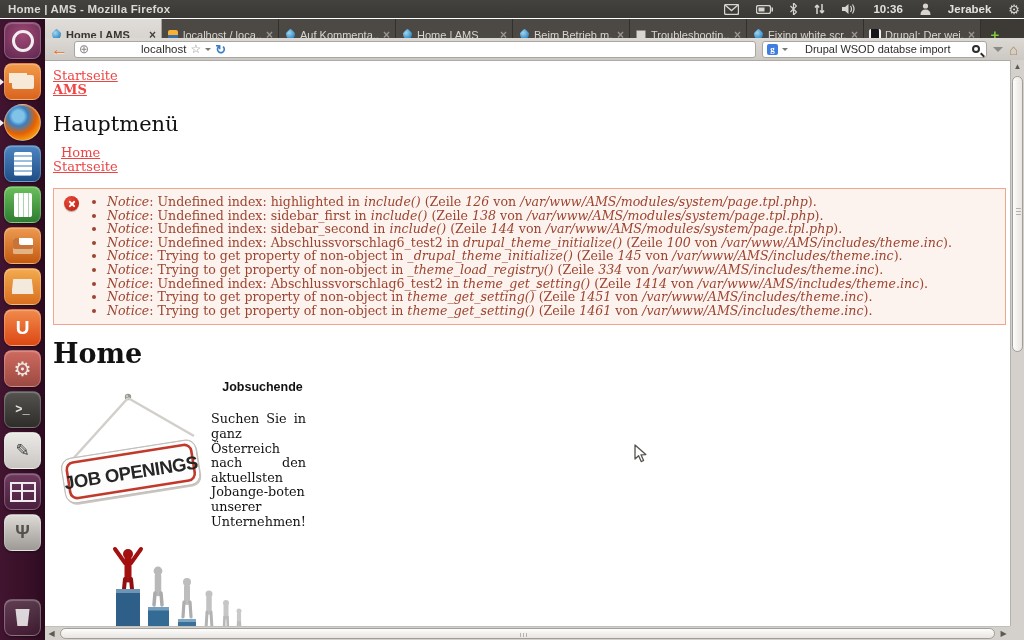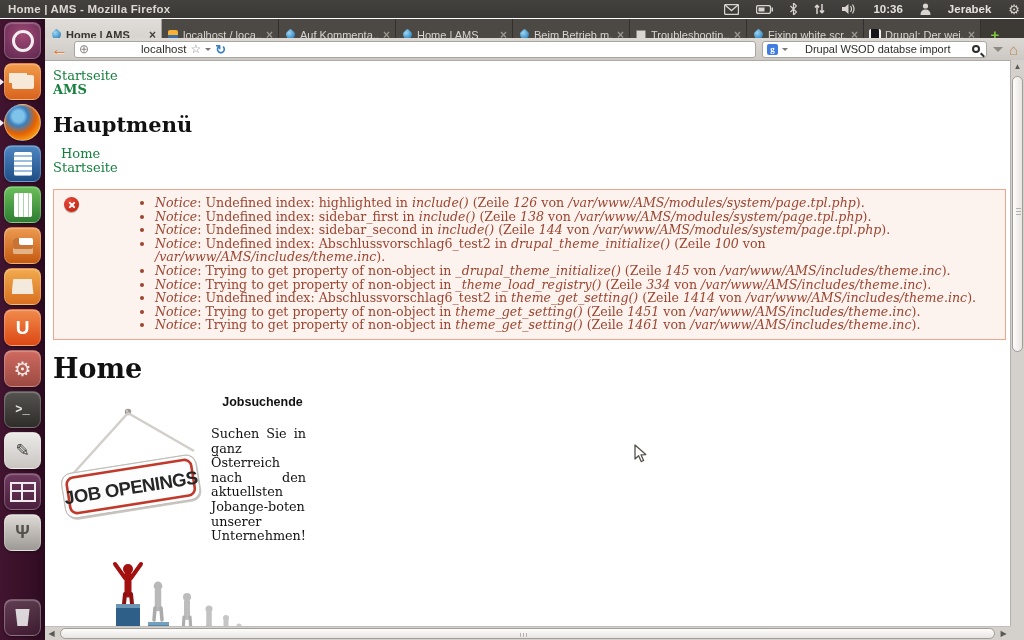--- a/index.html
+++ b/index.html
@@ -111,29 +111,29 @@
   .search-text { flex:1 1 auto; color:#2e2c29; white-space:nowrap; overflow:hidden;padding-left:13px; }
   .magnifier { width:8px; height:8px; border:2px solid #2e2c29; border-radius:50%; position:relative; margin-right:2px; }
   .magnifier::after { content:""; position:absolute; width:5px; height:2px; background:#2e2c29; left:6px; top:7px; transform:rotate(45deg); }
   .dl-arrow { width:0; height:0; border:5px solid transparent; border-top-color:#8d8a86; margin-top:5px; }
   .home-glyph { color:#b98a52; font-size:15px; font-weight:bold; line-height:1; }
   
   .content {
     position:absolute; left:0; top:43px; width:965px; height:578px; background:#fff; overflow:hidden;
     font-family:"DejaVu Serif","Liberation Serif",serif; font-size:13px; color:#111; padding:7px 0 0 8px;
   }
-  .plink { color:#15803d; cursor:pointer; }
+  .plink { color:#ef4444; text-decoration:underline; cursor:pointer; }
   .toplinks div { line-height:14px; }
   .b { font-weight:bold; }
-  h1.menu-heading { font-size:21px; margin:15px 0 10px 0; font-weight:bold; }
+  h1.menu-heading { font-size:21px; margin:15px 0 10px 0; font-weight:normal; }
   .menulinks { margin:0 0 2px 0; line-height:14px; }
   .menulinks .indent { padding-left:8px; }
   .error-box {
     margin:14px 4px 0 0; width:953px; background:#fdf3ee; border:1px solid #f0a58f;
-    padding:5px 8px 7px 10px; color:#9c4430; display:flex; min-height:130px;gap:48px;
+    padding:5px 8px 7px 10px; color:#9c4430; display:flex; min-height:130px;
   }
   .error-icon { width:15px; height:15px; border-radius:50%; flex:0 0 auto; margin:2px 4px 0 0;
      background:radial-gradient(circle at 35% 30%,#e84a3a,#b71c0c); position:relative;
      box-shadow:0 1px 1px rgba(0,0,0,.3); }
   .error-icon::before, .error-icon::after { content:""; position:absolute; left:3.5px; top:6.5px; width:8px; height:2px; background:#fff; border-radius:1px; }
   .error-icon::before { transform:rotate(45deg); }
   .error-icon::after { transform:rotate(-45deg); }
   .error-box ul { margin:0; padding:1px 0 0 24px; font-size:12.6px; line-height:13.6px; }
   .error-box li { margin:0; }
   h1.page-title { font-size:27px; margin:13px 0 10px 0; font-weight:bold; }

